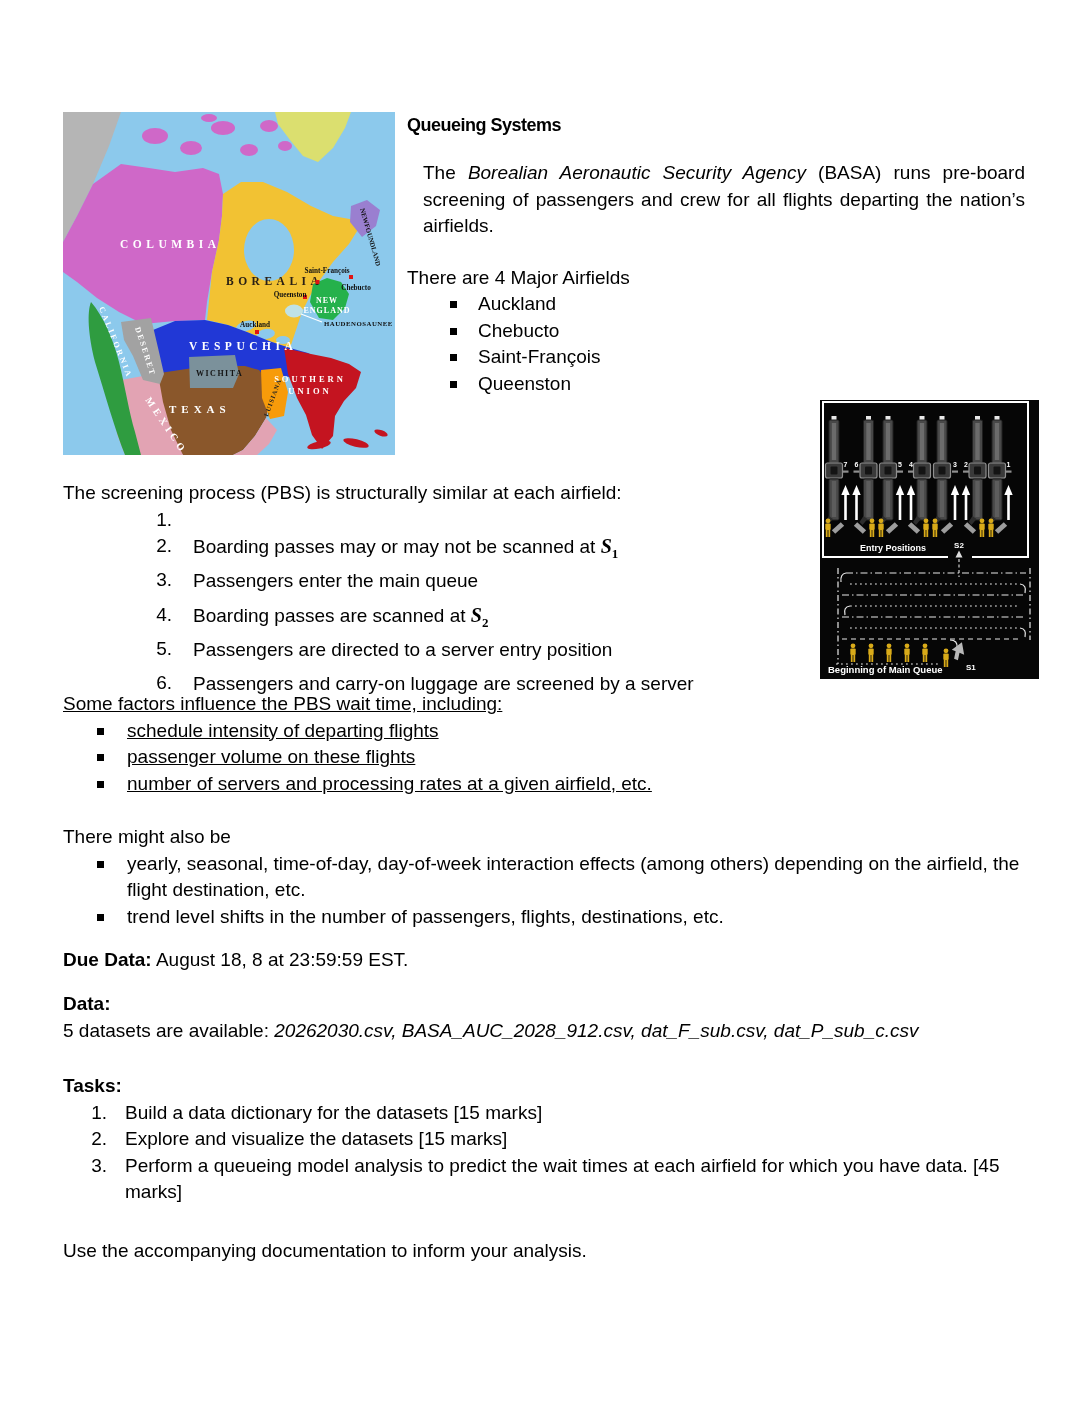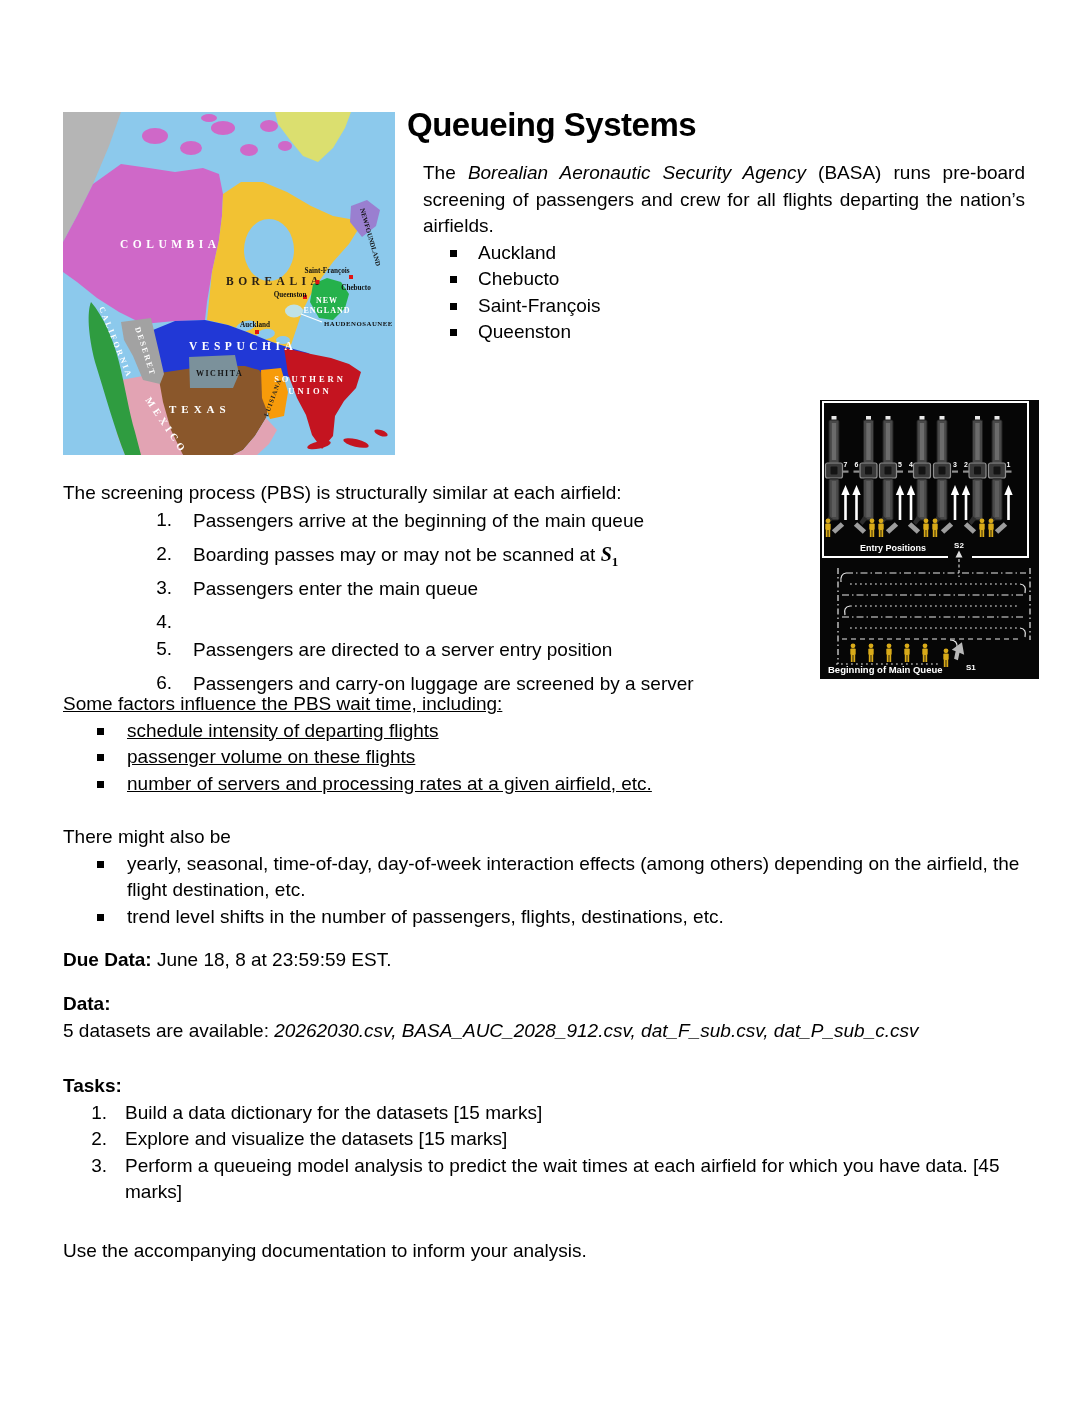--- a/index.html
+++ b/index.html
@@ -1,19 +1,19 @@
 <!DOCTYPE html>
 <html><head>
 <meta charset="utf-8">
 <style>
   html,body{margin:0;padding:0;background:#e8e8e8;}
   .page{position:relative;width:1088px;height:1408px;background:#fff;margin:0 auto;
         font-family:"Liberation Sans",sans-serif;color:#000;font-size:19px;line-height:26.5px;overflow:hidden;}
   .abs{position:absolute;}
-  h1.title{margin:0;font-size:33px;line-height:30px;font-weight:bold;letter-spacing:-0.5px;}
+  h1.title{margin:0;font-size:18px;line-height:30px;font-weight:bold;letter-spacing:-0.5px;}
   p{margin:0;}
   .intro{text-align:justify;margin-top:20px;margin-left:16px;}
   .b{font-weight:bold;}
   
   ul.sq{list-style:none;margin:0;padding:0;}
   ul.sq li{position:relative;margin:0;}
   ul.sq li::before{content:"";position:absolute;width:7px;height:7px;background:#000;top:10px;}
   ul.sq.airfields li{padding-left:71px;}
   ul.sq.airfields li::before{left:43px;}
   ul.sq.flush li{padding-left:64px;}
@@ -120,20 +120,21 @@
     </g>
     <text class="maplabel" x="264" y="161" font-size="7.2" fill="#111" text-anchor="middle">Saint-François</text>
     <text class="maplabel" x="293" y="178" font-size="7.2" fill="#111" text-anchor="middle">Chebucto</text>
     <text class="maplabel" x="227" y="185" font-size="7.2" fill="#111" text-anchor="middle">Queenston</text>
     <text class="maplabel" x="192" y="215" font-size="7.2" fill="#111" text-anchor="middle">Auckland</text>
   </svg>
 
   <div class="abs" style="left:407px;top:110px;width:618px;">
     <h1 class="title">Queueing Systems</h1>
     <p class="intro"><span>The </span><i>Borealian Aeronautic Security Agency</i><span> (BASA) runs pre-board screening of passengers and crew for all flights departing the nation’s airfields.</span></p>
+    <p style="margin-top:25px;">There are 4 Major Airfields</p>
     <ul class="sq airfields">
       <li>Auckland</li>
       <li>Chebucto</li>
       <li>Saint-François</li>
       <li>Queenston</li>
     </ul>
   </div>
 
   <svg class="abs" style="left:820px;top:400px;" width="219" height="279" viewBox="0 0 219 279">
     <defs>
@@ -256,32 +257,32 @@
     </g>
     <path transform="translate(139,250) rotate(35)" d="M-2,-8 L7,1 L2,2 L5,9 L1,10 L-2,3 L-6,4 Z" fill="#b8b8b8"></path>
     <text class="diaglabel" x="146" y="270" font-size="8">S1</text>
     <text class="diaglabel" x="8" y="273" font-size="9.5">Beginning of Main Queue</text>
   </svg>
 
   <div class="abs" style="left:63px;top:480px;width:740px;">
     <p>The screening process (PBS) is structurally similar at each airfield:</p>
     <div class="step">
       <span class="num">1.</span>
-      <span class="txt"><span>Passengers arrive at the beginning of the main queue</span><span class="mvar"></span><sub class="msub"></sub></span>
     </div>
     <div class="step">
       <span class="num">2.</span>
       <span class="txt"><span>Boarding passes may or may not be scanned at </span><span class="mvar">S</span><sub class="msub">1</sub></span>
     </div>
     <div class="step">
       <span class="num">3.</span>
       <span class="txt"><span>Passengers enter the main queue</span><span class="mvar"></span><sub class="msub"></sub></span>
     </div>
     <div class="step">
       <span class="num">4.</span>
+      <span class="txt"><span>Boarding passes are scanned at </span><span class="mvar">S</span><sub class="msub">2</sub></span>
     </div>
     <div class="step">
       <span class="num">5.</span>
       <span class="txt"><span>Passengers are directed to a server entry position</span><span class="mvar"></span><sub class="msub"></sub></span>
     </div>
     <div class="step">
       <span class="num">6.</span>
       <span class="txt"><span>Passengers and carry-on luggage are screened by a server</span><span class="mvar"></span><sub class="msub"></sub></span>
     </div>
   </div>
@@ -296,21 +297,21 @@
   </div>
 
   <div class="abs" style="left:63px;top:824px;width:962px;">
     <p>There might also be</p>
     <ul class="sq flush">
       <li>yearly, seasonal, time-of-day, day-of-week interaction effects (among others) depending on the airfield, the flight destination, etc.</li>
       <li>trend level shifts in the number of passengers, flights, destinations, etc.</li>
     </ul>
   </div>
 
-  <p class="abs" style="left:63px;top:947px;"><span class="b">Due Data:</span><span> June 18, 8 at 23:59:59 EST.</span></p>
+  <p class="abs" style="left:63px;top:947px;"><span class="b">Due Data:</span><span> August 18, 8 at 23:59:59 EST.</span></p>
 
   <div class="abs" style="left:63px;top:991px;width:962px;">
     <p class="b">Data:</p>
     <p><span>5 datasets are available: </span><i>20262030.csv, BASA_AUC_2028_912.csv, dat_F_sub.csv, dat_P_sub_c.csv</i></p>
   </div>
 
   <div class="abs tasks" style="left:63px;top:1073px;width:968px;">
     <p class="b">Tasks:</p>
     <div class="step">
       <span class="num">1.</span>

